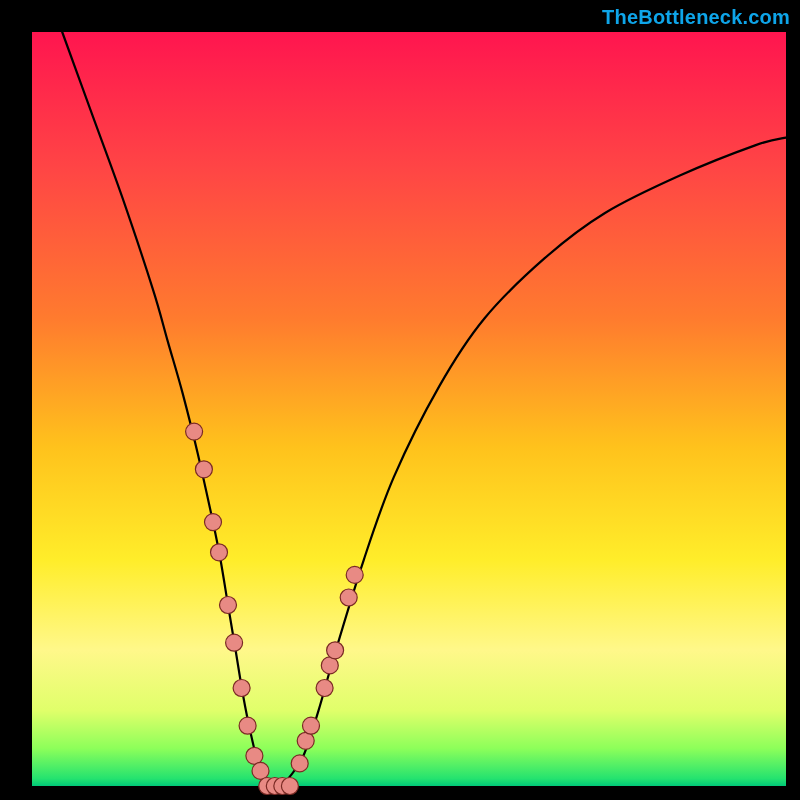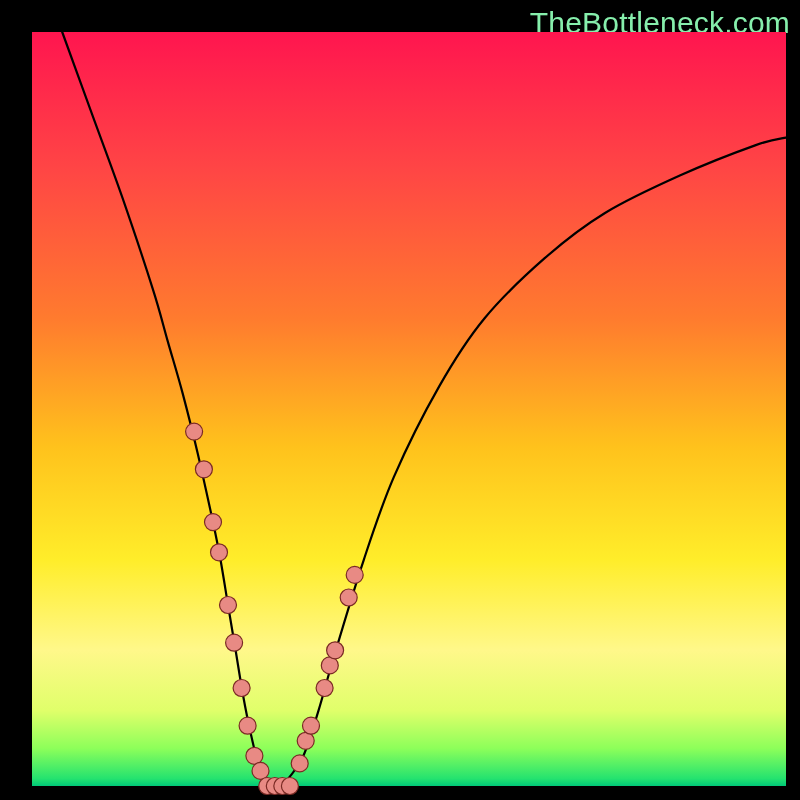--- a/index.html
+++ b/index.html
@@ -57,24 +57,25 @@
   }
   .dot {
     fill: #e88a84;
     stroke: #7a2a24;
     stroke-width: 1.2;
   }
   .watermark {
     position: absolute;
     top: 6px;
     right: 10px;
-    color: #86efac;
-    font-size: 30px;
+    color: #0ea5e9;
+    font-size: 20px;
     letter-spacing: 0.2px;
     user-select: none;
+    font-weight: bold;
   }
 </style>
 </head>
 <body>
 
 <div class="frame">
   <div class="watermark">TheBottleneck.com</div>
 
   <div class="plot">
     <svg viewBox="0 0 754 754">

